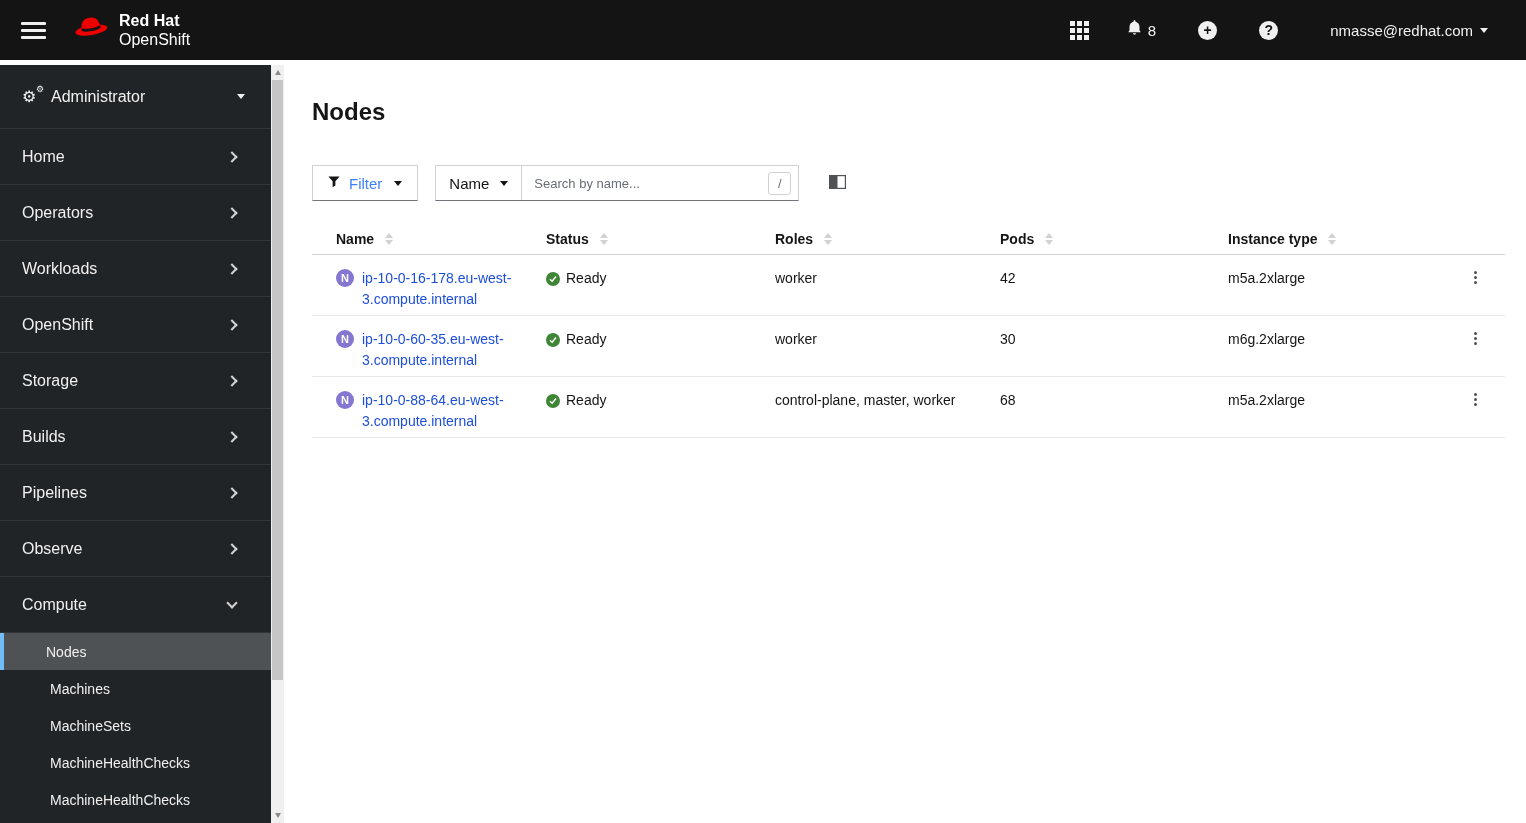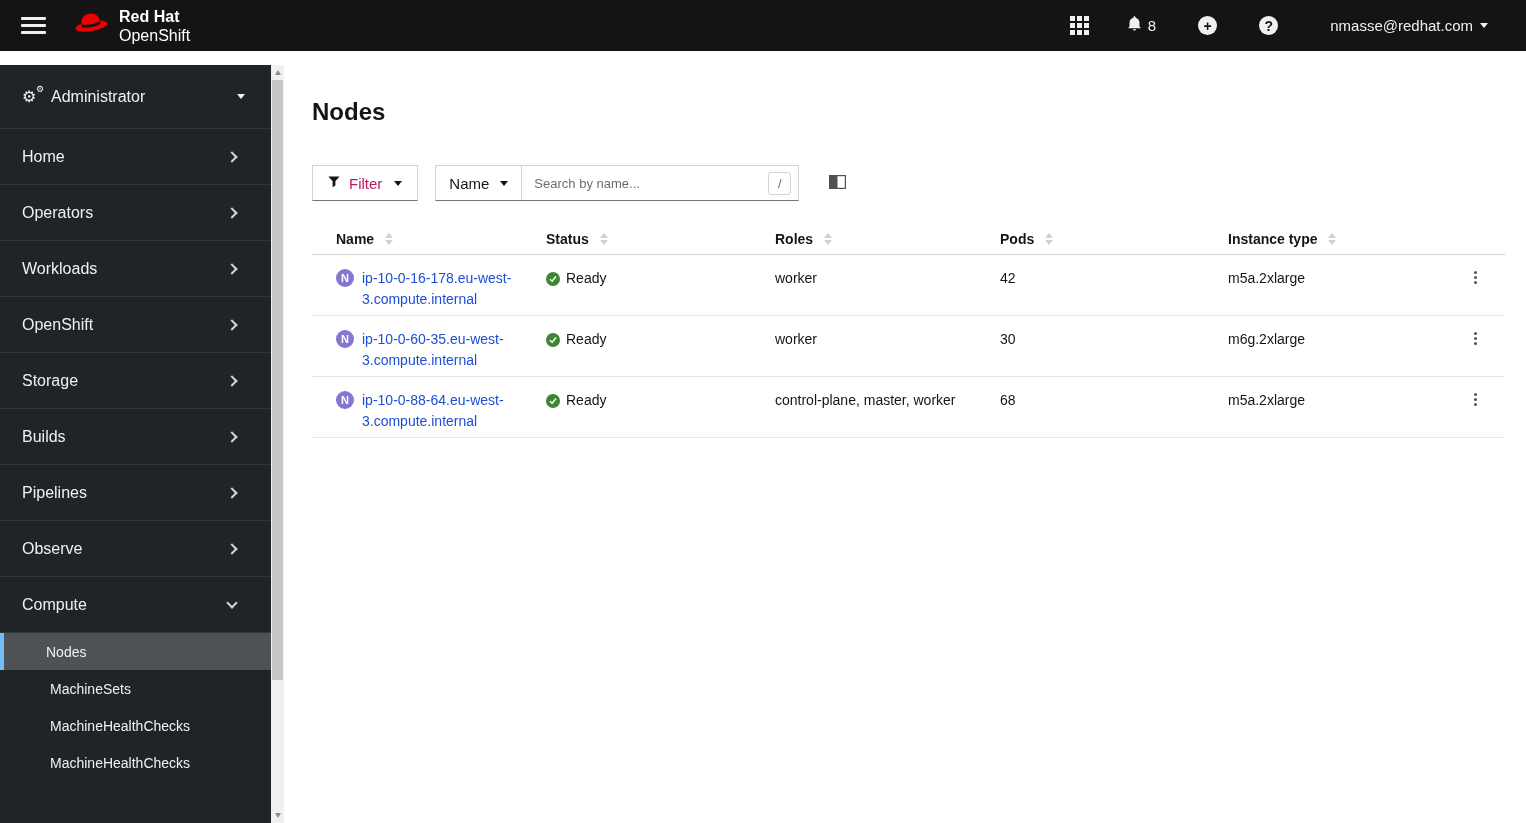--- a/index.html
+++ b/index.html
@@ -1,20 +1,20 @@
 <!DOCTYPE html>
 <html><head>
 <meta charset="utf-8">
 <style>
   * { margin:0; padding:0; box-sizing:border-box; }
   html,body { width:1526px; height:823px; overflow:hidden; background:#fff;
               font-family:"Liberation Sans", sans-serif; }
 
   
-  .masthead { position:absolute; top:0; left:0; right:0; height:51px;
+  .masthead { position:absolute; top:0; left:0; right:0; height:60px;
               background:#141414; display:flex; align-items:center; }
   .burger { width:25px; height:17px; margin-left:21px; display:flex; flex-direction:column;
             justify-content:space-between; cursor:pointer; }
   .burger span { display:block; height:3px; background:#f0f0f0; border-radius:1px; }
   .brand { display:flex; align-items:center; margin-left:26px; }
   .brand-text { margin-left:9px; color:#fff; font-size:16px; line-height:19px; }
   .brand-text .b1 { font-weight:700; }
   .mast-right { margin-left:auto; display:flex; align-items:center; margin-right:38px; }
   .mast-icon-btn { display:flex; align-items:center; justify-content:center; cursor:pointer; }
   .grid-icon { display:grid; grid-template-columns:repeat(3,5px); grid-template-rows:repeat(3,5px);
@@ -66,21 +66,21 @@
               cursor:pointer; }
 
   
   .main { position:absolute; top:65px; left:284px; right:0; bottom:0; background:#fff; overflow:hidden; }
   .page-title { font-size:24px; line-height:34px; font-weight:600; color:#151515;
                 margin:30px 0 0 28px; }
 
   .toolbar { display:flex; align-items:center; margin:36px 0 0 28px; height:36px; }
   .filter-toggle { height:36px; display:flex; align-items:center; padding:0 15px;
                    border:1px solid #d2d2d2; border-bottom-color:#72767b; background:#fff;
-                   font-size:14px; color:#be185d; cursor:pointer; }
+                   font-size:14px; color:#3b82f6; cursor:pointer; }
   .filter-toggle .label { margin:0 10px 0 9px; font-size:15px; }
   .filter-toggle .caret-down, .attr-select .caret-down { border-top-color:#151515; margin-left:2px; }
   .search-group { display:flex; height:36px; margin-left:17px;
                   border:1px solid #d2d2d2; border-bottom-color:#72767b; }
   .attr-select { display:flex; align-items:center; padding:0 13px; border-right:1px solid #d2d2d2;
                  font-size:15px; color:#151515; cursor:pointer; }
   .attr-select .label { margin-right:9px; }
   .search-box { position:relative; width:276px; }
   .search-box input { width:100%; height:100%; border:0; outline:none; padding:0 40px 0 12px;
                       font-size:13px; color:#151515; font-family:"Liberation Sans",sans-serif; }
@@ -224,20 +224,23 @@
     <div class="nav-item">
       <span>Compute</span>
       <span class="chev down"></span>
     </div>
 
     <ul class="subnav">
       <li class="subnav-item current">
         <span>Nodes</span>
       </li>
       <li class="subnav-item">
+        <span>Machines</span>
+      </li>
+      <li class="subnav-item">
         <span>MachineSets</span>
       </li>
       <li class="subnav-item">
         <span>MachineHealthChecks</span>
       </li>
       <li class="subnav-item">
         <span>MachineHealthChecks</span>
       </li>
     </ul>
   </div>

